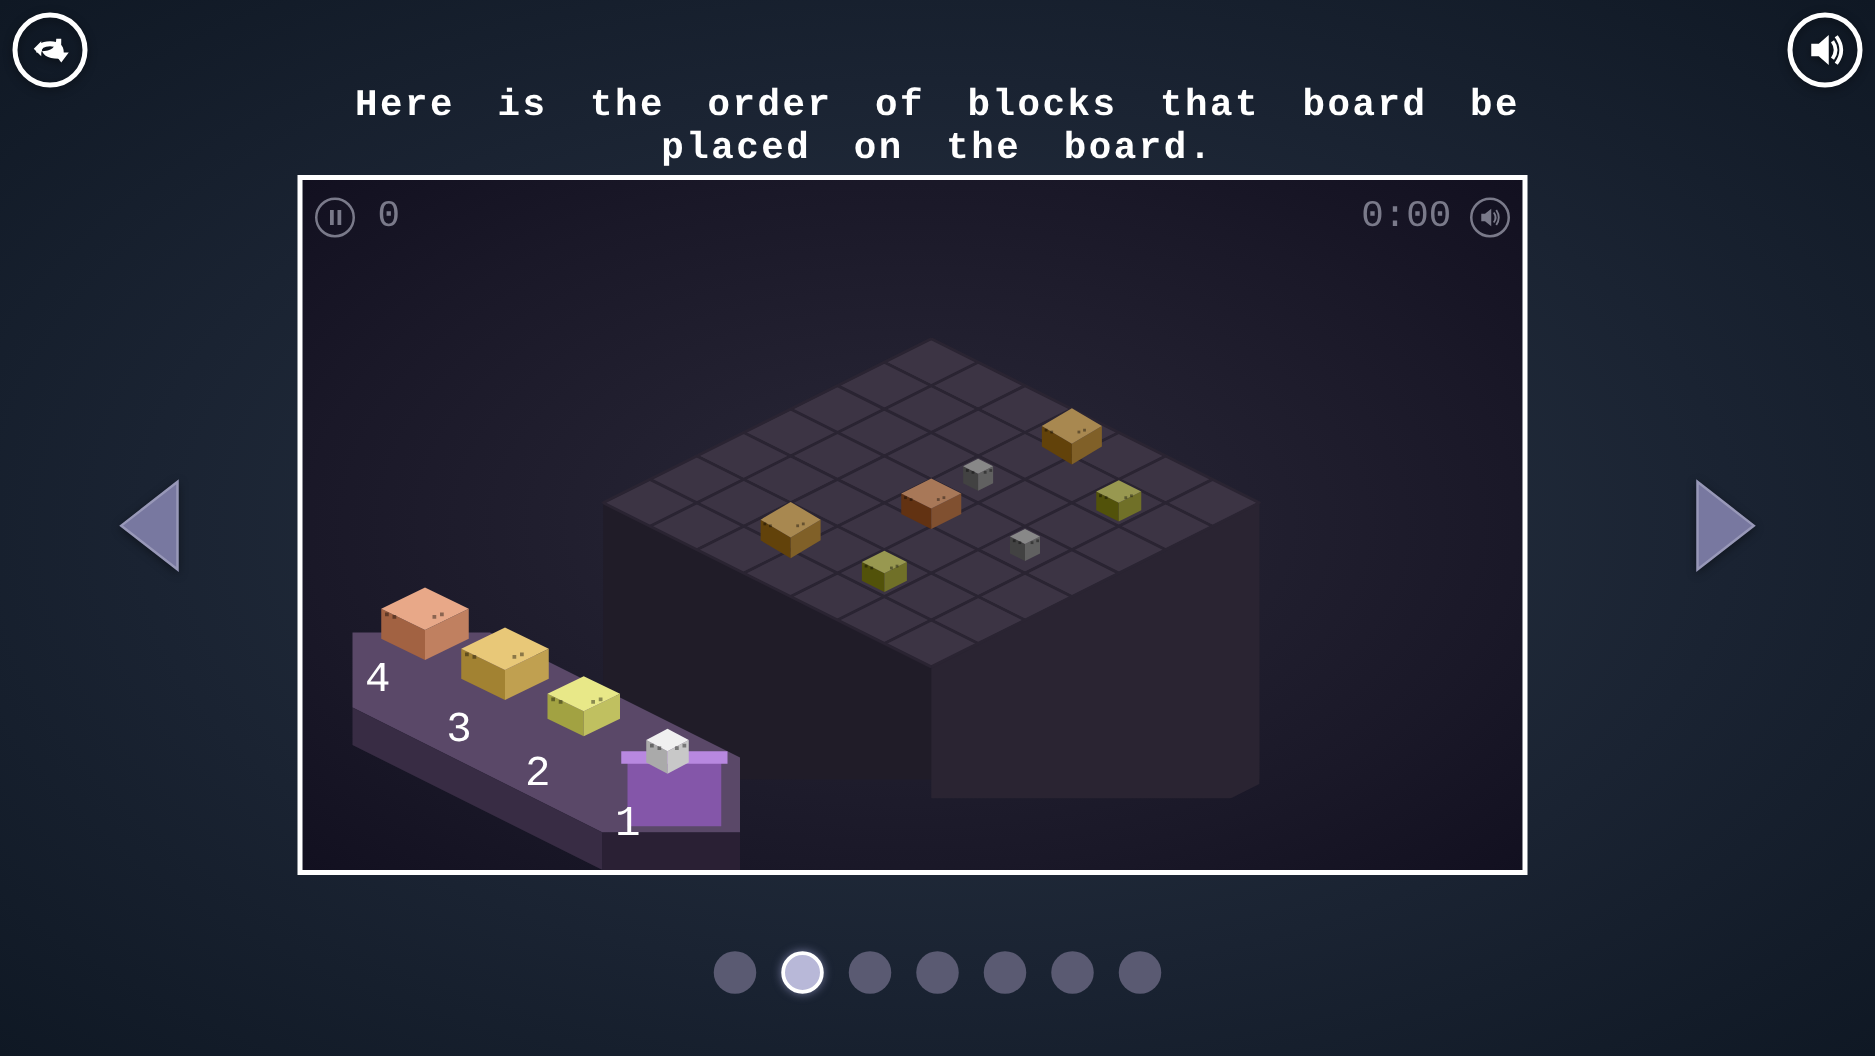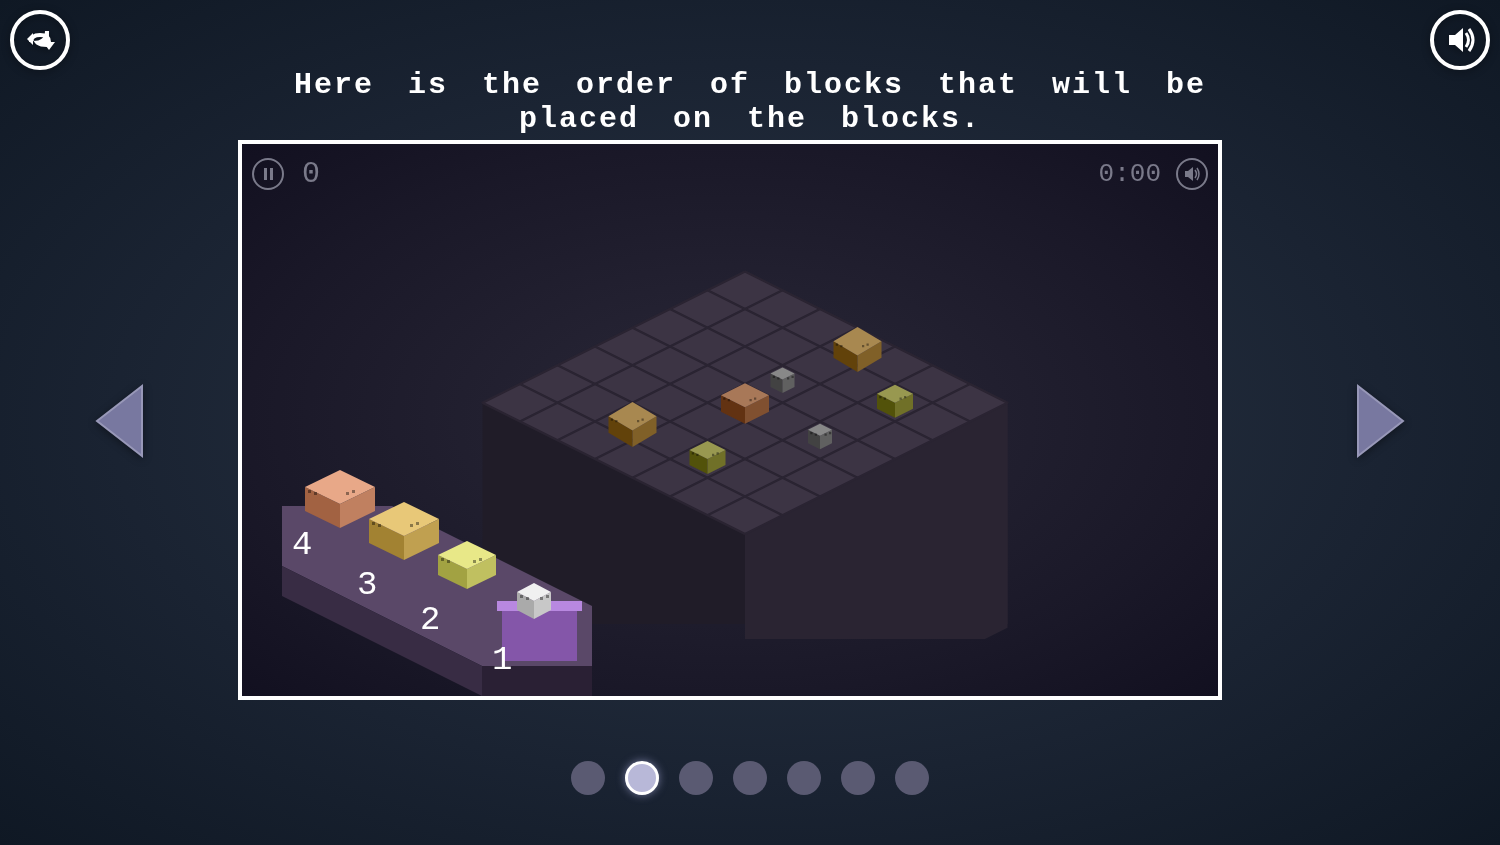--- a/index.html
+++ b/index.html
@@ -94,21 +94,21 @@
     margin-right: 18px;
   }
   .hud-pause span { display:inline-block; width:3px; height:12px; background:#7a7a8a; }
   .hud-score {
     font-size: 30px;
     font-family: 'Courier New', monospace;
     color: #7a7a8a;
   }
   .hud-timer {
     margin-left: auto;
-    font-size: 26px;
+    font-size: 30px;
     font-family: 'Courier New', monospace;
     color: #7a7a8a;
     margin-right: 15px;
     text-align: center;
   }
   .hud-sound {
     width: 32px;
     height: 32px;
     border: 2.5px solid #7a7a8a;
     border-radius: 50%;
@@ -187,21 +187,21 @@
 </div>
 
 <div class="sound-button">
   <svg width="34" height="34" viewBox="0 0 34 34">
     <path d="M 6 12 L 12 12 L 20 5 L 20 29 L 12 22 L 6 22 Z" fill="#fff"></path>
     <path d="M 23 10 Q 28 17 23 24" stroke="#fff" stroke-width="3" fill="none"></path>
     <path d="M 26 6 Q 34 17 26 28" stroke="#fff" stroke-width="3" fill="none"></path>
   </svg>
 </div>
 
-<div class="instruction">Here is the order of blocks that will be placed on the blocks.</div>
+<div class="instruction">Here is the order of blocks that board be placed on the board.</div>
 
 <div class="nav-arrow nav-left">
   <svg width="60" height="80" viewBox="0 0 60 80">
     <polygon points="50,5 50,75 5,40" fill="#7878a0" stroke="#9898b8" stroke-width="2"></polygon>
   </svg>
 </div>
 <div class="nav-arrow nav-right">
   <svg width="60" height="80" viewBox="0 0 60 80">
     <polygon points="10,5 10,75 55,40" fill="#7878a0" stroke="#9898b8" stroke-width="2"></polygon>
   </svg>

